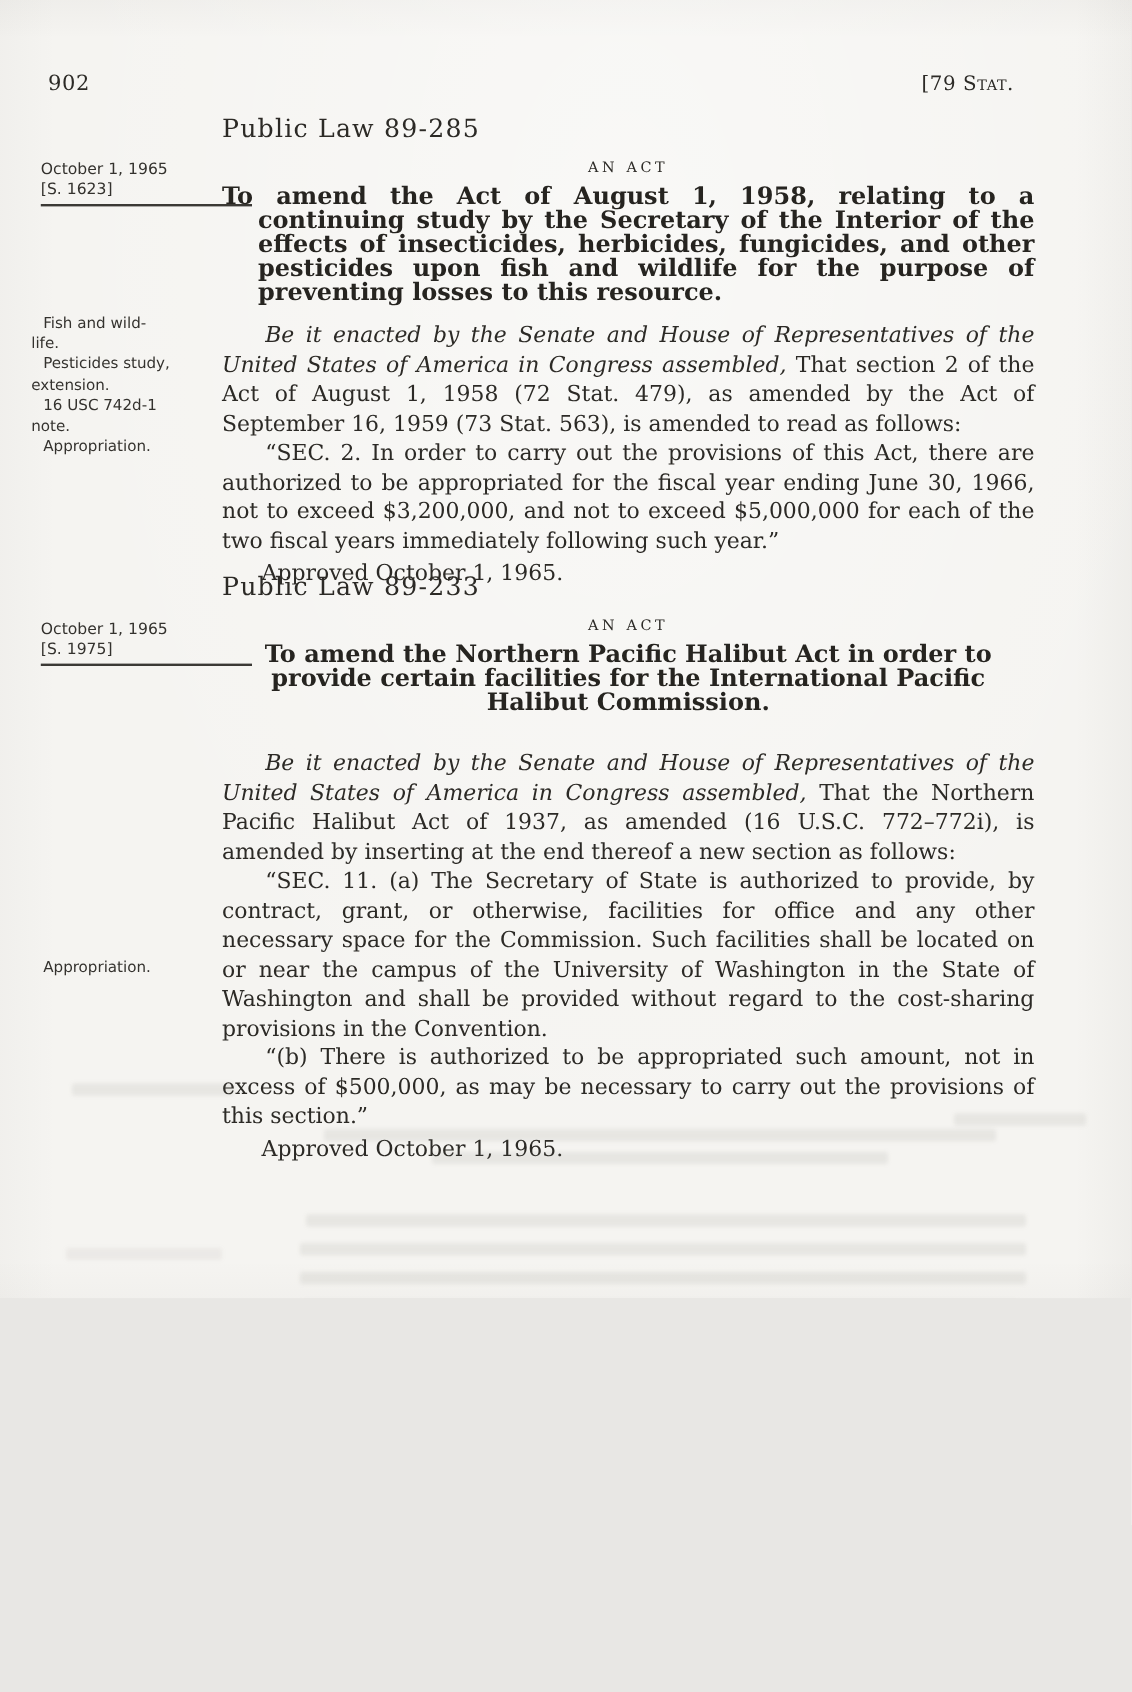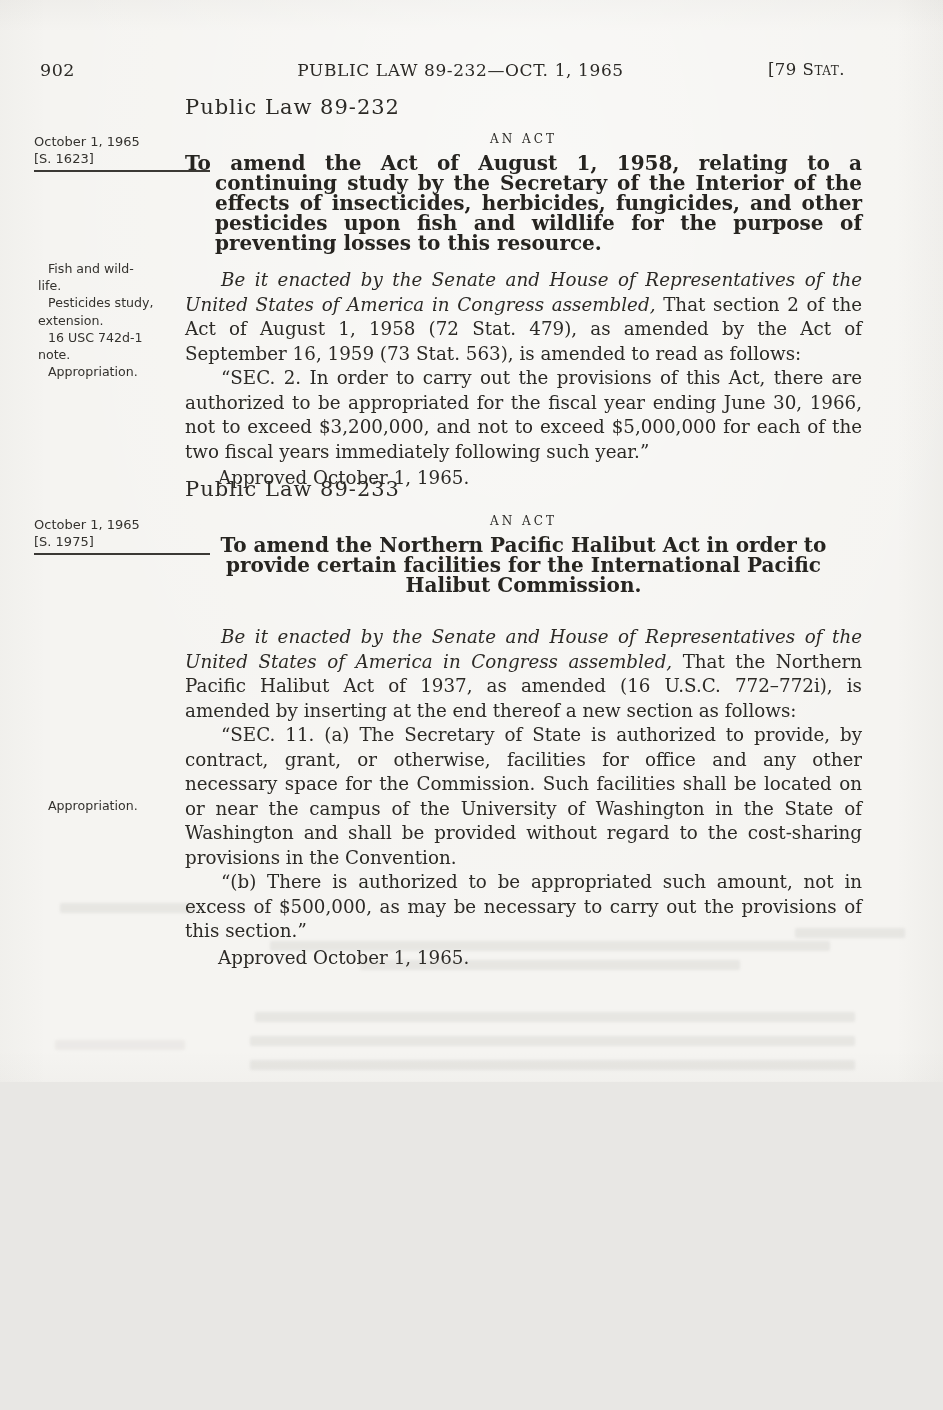--- a/index.html
+++ b/index.html
@@ -19,21 +19,21 @@
   
   .runhead{position:absolute;top:60px;left:40px;right:62px;height:24px;}
   .pagenum{position:absolute;left:0;top:0;font-size:17.5px;letter-spacing:.5px;}
   .runtitle{position:absolute;left:0;right:0;top:0;text-align:center;font-size:17px;letter-spacing:.6px;}
   .statref{position:absolute;right:36px;top:0;font-size:16.5px;font-variant:small-caps;letter-spacing:.5px;}
   
   .sidenote-date{position:absolute;left:34px;width:176px;text-align:left;
     font-family:"DejaVu Sans", sans-serif;font-size:13px;line-height:17px;color:#34322e;}
   .siderule{position:absolute;left:34px;width:176px;height:2px;background:#3b3935;}
   .margin-notes{position:absolute;left:26px;width:152px;
-    font-family:"DejaVu Sans", sans-serif;font-size:12.6px;line-height:17.2px;color:#34322e;margin-left:12px;}
+    font-family:"DejaVu Sans", sans-serif;font-size:12.6px;line-height:17.2px;color:#34322e;}
   .margin-note{margin:0;text-indent:10px;white-space:pre-line;}
   
   .column{position:absolute;left:185px;width:677px;}
   .law-heading{font-size:21px;letter-spacing:1px;font-weight:normal;margin:0 0 13px 0;}
   .an-act{text-align:center;font-size:12px;letter-spacing:3px;margin:0 0 7px 0;}
   .tagline{font-weight:bold;font-size:20px;line-height:20px;margin:0;color:#262420;}
   .tagline.hanging{text-align:justify;padding-left:30px;text-indent:-30px;}
   .tagline.centered{text-align:center;padding:0 20px;}
   .bodypara{font-size:18.3px;line-height:24.5px;text-align:justify;margin:0;text-indent:36px;}
   .bodypara .ital{font-style:italic;}
@@ -44,41 +44,40 @@
     background:rgba(112,106,94,.10);filter:blur(1.6px);}
   .ghost.lite{background:rgba(112,106,94,.07);}
 </style>
 </head>
 <body>
 
 <div class="page">
 
   <div class="runhead">
     <span class="pagenum">902</span>
-    <span class="runtitle">PUBLIC LAW 89-232—OCT. 1, 1965</span>
     <span class="statref">[79 Stat.</span>
   </div>
 
   <div class="sidenote-date" style="top:133px;">
     <div>October 1, 1965</div>
     <div>[S. 1623]</div>
   </div>
   <div class="siderule" style="top:170px;"></div>
   <div class="margin-notes" style="top:260px;">
     <p class="margin-note">Fish and wild-
 life.</p>
     <p class="margin-note">Pesticides study,
 extension.</p>
     <p class="margin-note">16 USC 742d-1
 note.</p>
     <p class="margin-note">Appropriation.</p>
   </div>
 
   <div class="column" style="top:95px;">
-    <h2 class="law-heading">Public Law 89-232</h2>
+    <h2 class="law-heading">Public Law 89-285</h2>
     <div class="an-act">AN ACT</div>
     <p class="tagline hanging">To amend the Act of August 1, 1958, relating to a continuing study by the Secretary of the Interior of the effects of insecticides, herbicides, fungicides, and other pesticides upon fish and wildlife for the purpose of preventing losses to this resource.</p>
     <div class="spacer-l"></div>
     <p class="bodypara"><span class="ital">Be it enacted by the Senate and House of Representatives of the United States of America in Congress assembled,</span><span> That section 2 of the Act of August 1, 1958 (72 Stat. 479), as amended by the Act of September 16, 1959 (73 Stat. 563), is amended to read as follows:</span></p>
     <p class="bodypara">“SEC. 2. In order to carry out the provisions of this Act, there are authorized to be appropriated for the fiscal year ending June 30, 1966, not to exceed $3,200,000, and not to exceed $5,000,000 for each of the two fiscal years immediately following such year.”</p>
     <p class="approval">Approved October 1, 1965.</p>
   </div>
 
   <div class="sidenote-date" style="top:516px;">
     <div>October 1, 1965</div>

